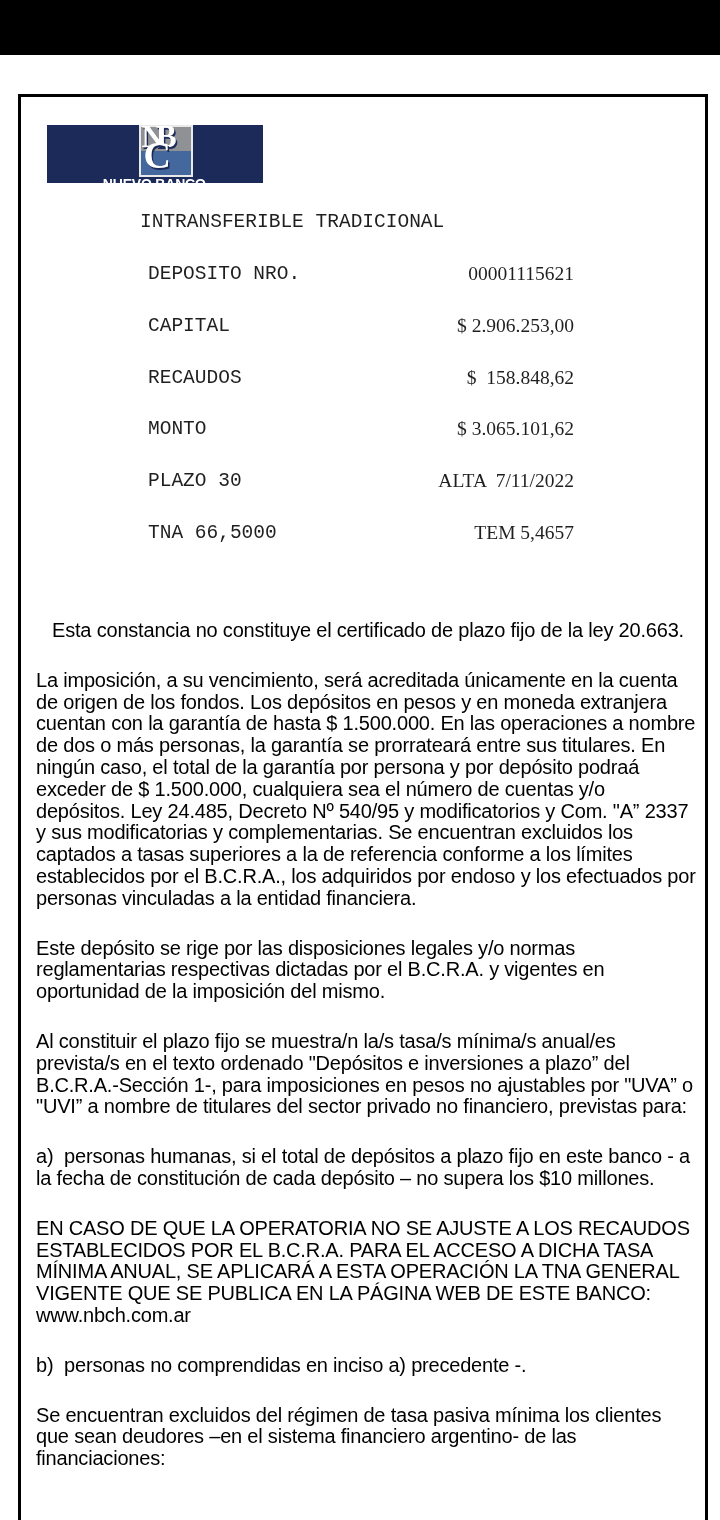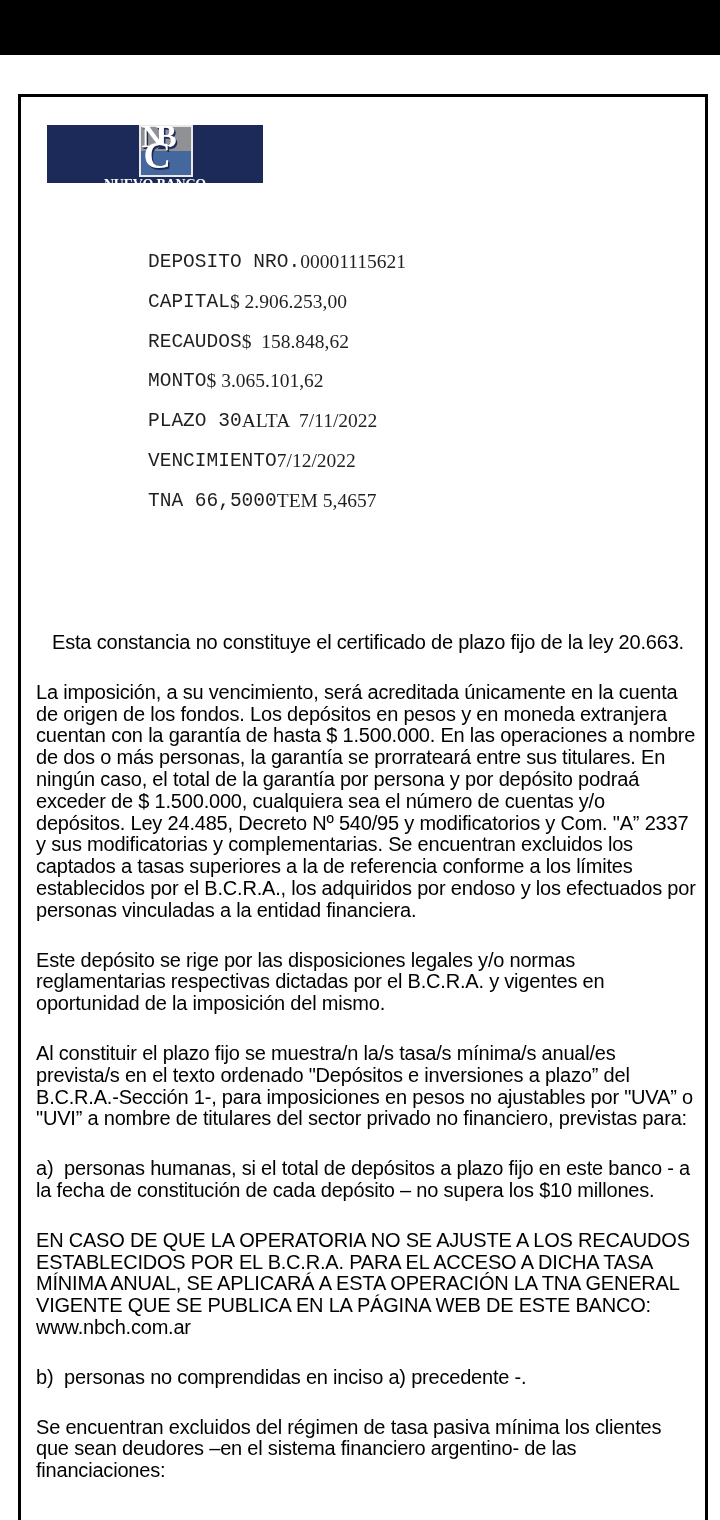--- a/index.html
+++ b/index.html
@@ -27,37 +27,37 @@
   }
   .badge .c{
     position:absolute;top:9px;left:3px;
     font-family:"Liberation Serif", serif;font-weight:bold;font-size:38px;line-height:38px;
     color:#fff;text-shadow:1.5px 1.5px 0 #1c2a5a;
   }
   .logo-text{margin-left:7px;display:flex;flex-direction:column;}
   .logo-text span{
     color:#fff;font-weight:bold;font-size:14px;line-height:15px;
     border-bottom:2px solid #fff;padding-bottom:1px;align-self:flex-start;
-    white-space:nowrap;letter-spacing:-0.2px;font-family:Liberation Serif, serif;
+    white-space:nowrap;letter-spacing:-0.2px;
   }
   
   .mono{
     font-family:"Liberation Mono","DejaVu Sans Mono",monospace;
     font-size:19.5px;color:#1f1f1f;white-space:pre;
   }
   .cert-title{position:absolute;left:119px;top:114px;}
   .cert-rows{position:absolute;left:127px;top:154px;width:426px;}
-  .cert-row{height:39.8px;display:flex;align-items:flex-start;}
+  .cert-row{height:39.8px;display:flex;justify-content:space-between;align-items:flex-start;margin-top:12px;}
   .cert-row .v{text-align:right;font-family:Liberation Serif, serif;}
   
   .legal{
     position:absolute;left:15px;top:519px;width:662px;
     font-size:20px;line-height:21.8px;color:#000;letter-spacing:-0.2px;
   }
-  .para{margin:16px 0 28px 0;white-space:pre-wrap;}
+  .para{margin:4px 0 28px 0;white-space:pre-wrap;}
 </style>
 </head>
 <body>
 
 <div class="topbar"></div>
 
 <div class="frame">
 
   <div class="logo">
     <div class="badge">
@@ -65,20 +65,21 @@
       <div class="badge-bottom"></div>
       <span class="nb">NB</span>
       <span class="c">C</span>
     </div>
     <div class="logo-text">
       <span>NUEVO BANCO</span>
       <span>DEL CHACO S.A.</span>
     </div>
   </div>
 
+  <div class="cert-title mono">INTRANSFERIBLE TRADICIONAL</div>
 
   <div class="cert-rows">
     <div class="cert-row mono">
       <span class="k">DEPOSITO NRO.</span>
       <span class="v">00001115621</span>
     </div>
     <div class="cert-row mono">
       <span class="k">CAPITAL</span>
       <span class="v">$ 2.906.253,00</span>
     </div>
@@ -88,24 +89,20 @@
     </div>
     <div class="cert-row mono">
       <span class="k">MONTO</span>
       <span class="v">$ 3.065.101,62</span>
     </div>
     <div class="cert-row mono">
       <span class="k">PLAZO 30</span>
       <span class="v">ALTA  7/11/2022</span>
     </div>
     <div class="cert-row mono">
-      <span class="k">VENCIMIENTO</span>
-      <span class="v">7/12/2022</span>
-    </div>
-    <div class="cert-row mono">
       <span class="k">TNA 66,5000</span>
       <span class="v">TEM 5,4657</span>
     </div>
   </div>
 
   <div class="legal">
     <p class="para">   Esta constancia no constituye el certificado de plazo fijo de la ley 20.663.</p>
     <p class="para">La imposición, a su vencimiento, será acreditada únicamente en la cuenta de origen de los fondos. Los depósitos en pesos y en moneda extranjera cuentan con la garantía de hasta $ 1.500.000. En las operaciones a nombre de dos o más personas, la garantía se prorrateará entre sus titulares. En ningún caso, el total de la garantía por persona y por depósito podraá exceder de $ 1.500.000, cualquiera sea el número de cuentas y/o depósitos. Ley 24.485, Decreto Nº 540/95 y modificatorios y Com. "A” 2337 y sus modificatorias y complementarias. Se encuentran excluidos los captados a tasas superiores a la de referencia conforme a los límites establecidos por el B.C.R.A., los adquiridos por endoso y los efectuados por personas vinculadas a la entidad financiera.</p>
     <p class="para">Este depósito se rige por las disposiciones legales y/o normas reglamentarias respectivas dictadas por el B.C.R.A. y vigentes en oportunidad de la imposición del mismo.</p>
     <p class="para">Al constituir el plazo fijo se muestra/n la/s tasa/s mínima/s anual/es prevista/s en el texto ordenado "Depósitos e inversiones a plazo” del B.C.R.A.-Sección 1-, para imposiciones en pesos no ajustables por "UVA” o "UVI” a nombre de titulares del sector privado no financiero, previstas para:</p>

